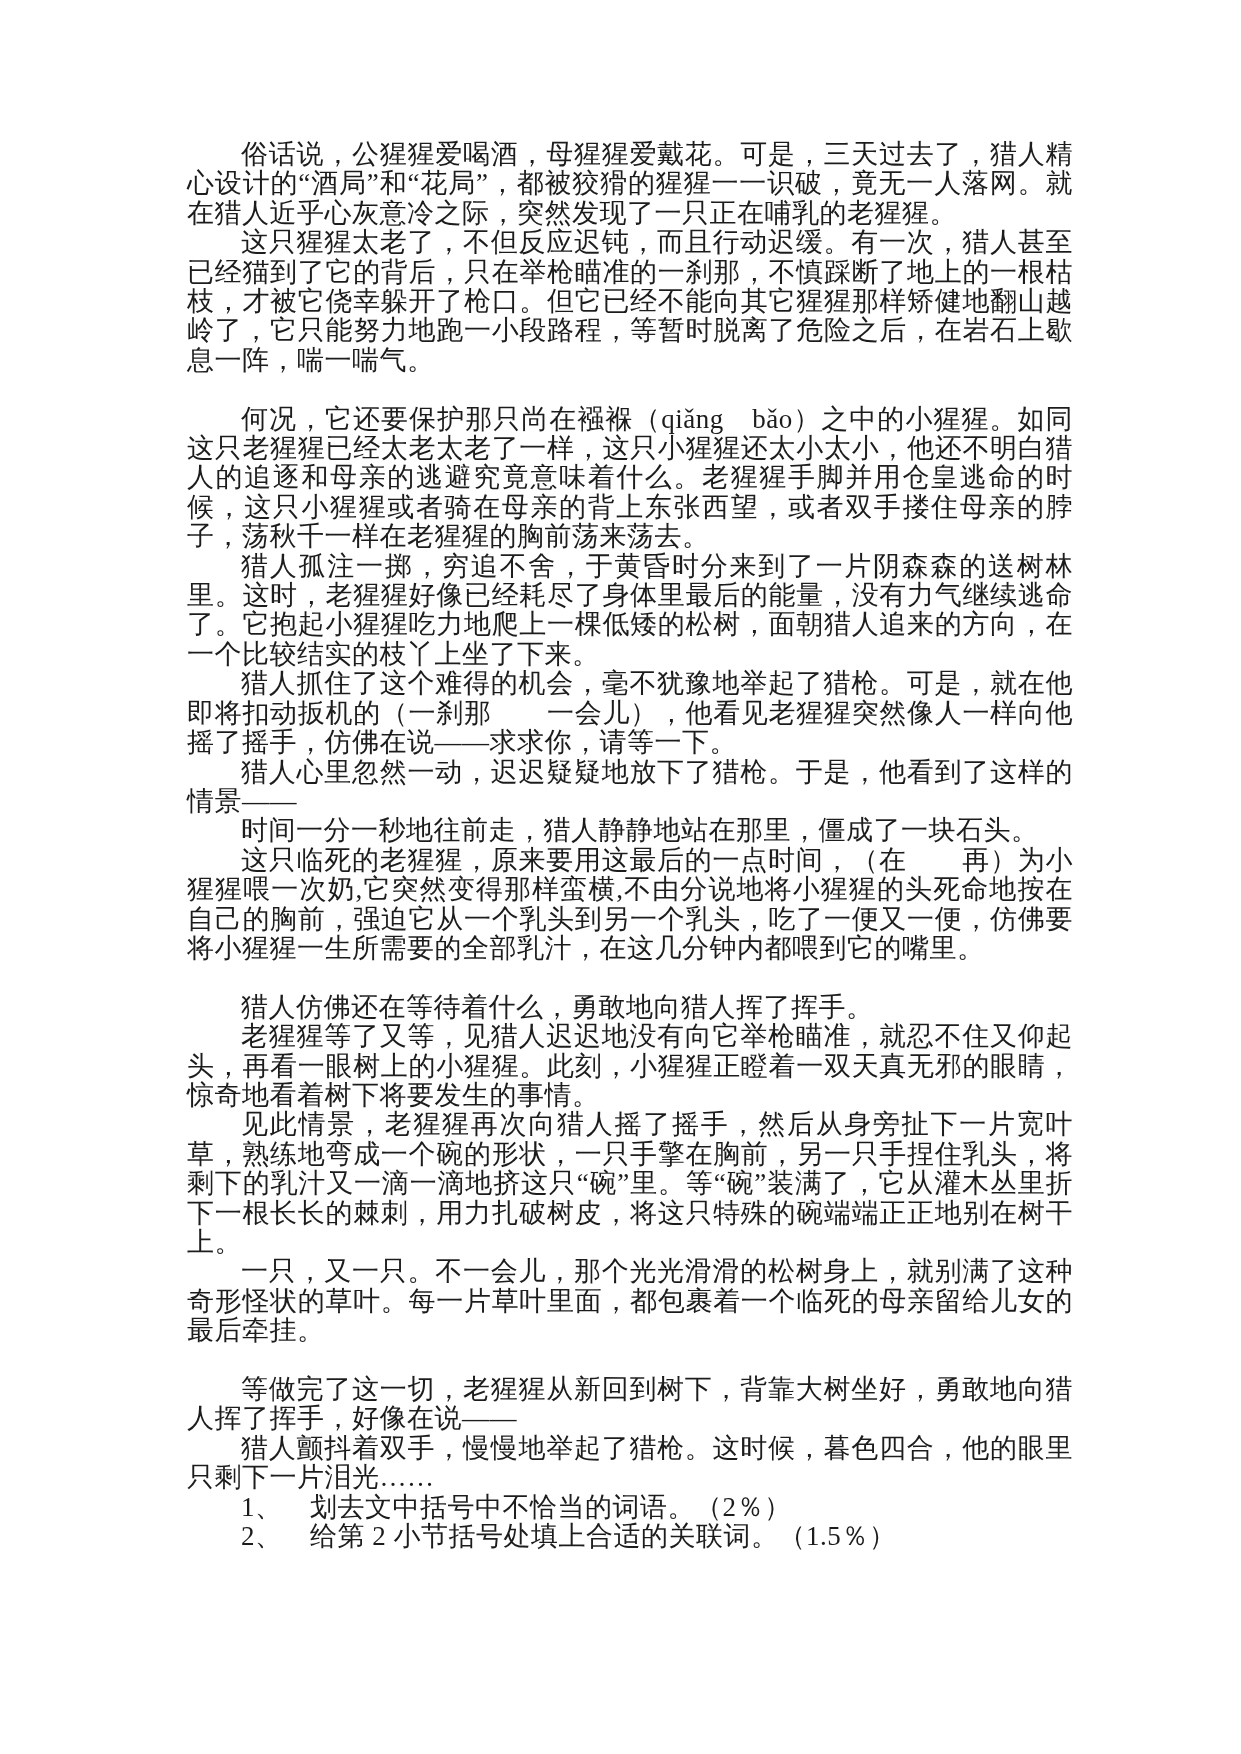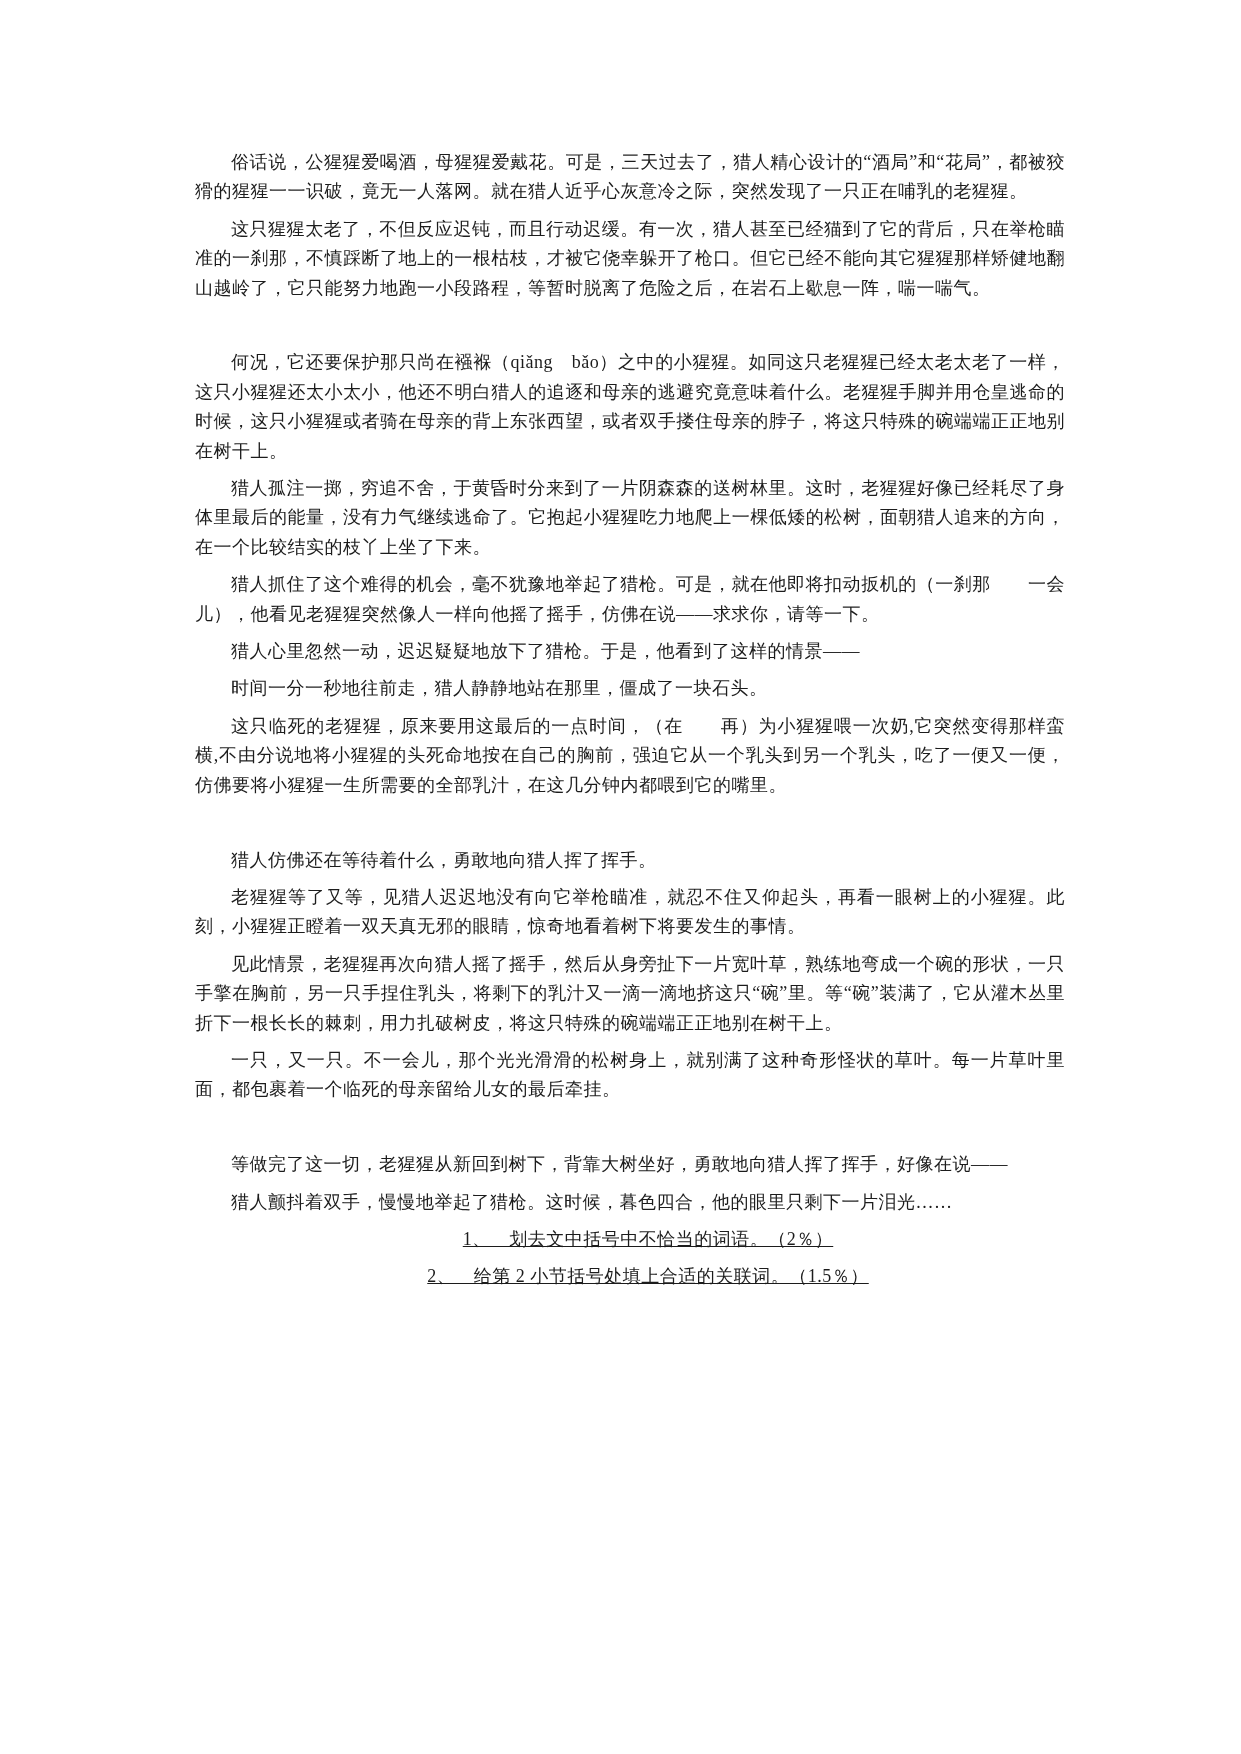--- a/index.html
+++ b/index.html
@@ -15,47 +15,46 @@
   .page {
     box-sizing: border-box;
     width: 1241px;
     height: 1754px;
     background: #ffffff;
     padding: 140px 168px 0 187px;
     font-family: "Liberation Serif", "DejaVu Serif", serif;
     color: #1c1c1c;
   }
   .passage p {
-    margin: 8px;
-    font-size: 18px;
+    margin: 0;
+    font-size: 27px;
     line-height: 29.4px;
     letter-spacing: 0.5px;
   }
   .passage p.para {
     text-indent: 2em;
     text-align: justify;
   }
   .passage p.question {
     text-indent: 2em;
-    text-align: center;
-    text-decoration: underline;
+    text-align: left;
   }
   .passage p.blank {
     height: 29.4px;
   }
 </style>
 </head>
 <body>
 
 <div class="page">
   <div class="passage">
       <p class="para">俗话说，公猩猩爱喝酒，母猩猩爱戴花。可是，三天过去了，猎人精心设计的“酒局”和“花局”，都被狡猾的猩猩一一识破，竟无一人落网。就在猎人近乎心灰意冷之际，突然发现了一只正在哺乳的老猩猩。</p>
       <p class="para">这只猩猩太老了，不但反应迟钝，而且行动迟缓。有一次，猎人甚至已经猫到了它的背后，只在举枪瞄准的一刹那，不慎踩断了地上的一根枯枝，才被它侥幸躲开了枪口。但它已经不能向其它猩猩那样矫健地翻山越岭了，它只能努力地跑一小段路程，等暂时脱离了危险之后，在岩石上歇息一阵，喘一喘气。</p>
       <p class="blank"></p>
-      <p class="para">何况，它还要保护那只尚在襁褓（qiǎng　bǎo）之中的小猩猩。如同这只老猩猩已经太老太老了一样，这只小猩猩还太小太小，他还不明白猎人的追逐和母亲的逃避究竟意味着什么。老猩猩手脚并用仓皇逃命的时候，这只小猩猩或者骑在母亲的背上东张西望，或者双手搂住母亲的脖子，将这只特殊的碗端端正正地别在树干上。</p>
+      <p class="para">何况，它还要保护那只尚在襁褓（qiǎng　bǎo）之中的小猩猩。如同这只老猩猩已经太老太老了一样，这只小猩猩还太小太小，他还不明白猎人的追逐和母亲的逃避究竟意味着什么。老猩猩手脚并用仓皇逃命的时候，这只小猩猩或者骑在母亲的背上东张西望，或者双手搂住母亲的脖子，荡秋千一样在老猩猩的胸前荡来荡去。</p>
       <p class="para">猎人孤注一掷，穷追不舍，于黄昏时分来到了一片阴森森的送树林里。这时，老猩猩好像已经耗尽了身体里最后的能量，没有力气继续逃命了。它抱起小猩猩吃力地爬上一棵低矮的松树，面朝猎人追来的方向，在一个比较结实的枝丫上坐了下来。</p>
       <p class="para">猎人抓住了这个难得的机会，毫不犹豫地举起了猎枪。可是，就在他即将扣动扳机的（一刹那　　一会儿），他看见老猩猩突然像人一样向他摇了摇手，仿佛在说——求求你，请等一下。</p>
       <p class="para">猎人心里忽然一动，迟迟疑疑地放下了猎枪。于是，他看到了这样的情景——</p>
       <p class="para">时间一分一秒地往前走，猎人静静地站在那里，僵成了一块石头。</p>
       <p class="para">这只临死的老猩猩，原来要用这最后的一点时间，（在　　再）为小猩猩喂一次奶,它突然变得那样蛮横,不由分说地将小猩猩的头死命地按在自己的胸前，强迫它从一个乳头到另一个乳头，吃了一便又一便，仿佛要将小猩猩一生所需要的全部乳汁，在这几分钟内都喂到它的嘴里。</p>
       <p class="blank"></p>
       <p class="para">猎人仿佛还在等待着什么，勇敢地向猎人挥了挥手。</p>
       <p class="para">老猩猩等了又等，见猎人迟迟地没有向它举枪瞄准，就忍不住又仰起头，再看一眼树上的小猩猩。此刻，小猩猩正瞪着一双天真无邪的眼睛，惊奇地看着树下将要发生的事情。</p>
       <p class="para">见此情景，老猩猩再次向猎人摇了摇手，然后从身旁扯下一片宽叶草，熟练地弯成一个碗的形状，一只手擎在胸前，另一只手捏住乳头，将剩下的乳汁又一滴一滴地挤这只“碗”里。等“碗”装满了，它从灌木丛里折下一根长长的棘刺，用力扎破树皮，将这只特殊的碗端端正正地别在树干上。</p>
       <p class="para">一只，又一只。不一会儿，那个光光滑滑的松树身上，就别满了这种奇形怪状的草叶。每一片草叶里面，都包裹着一个临死的母亲留给儿女的最后牵挂。</p>

